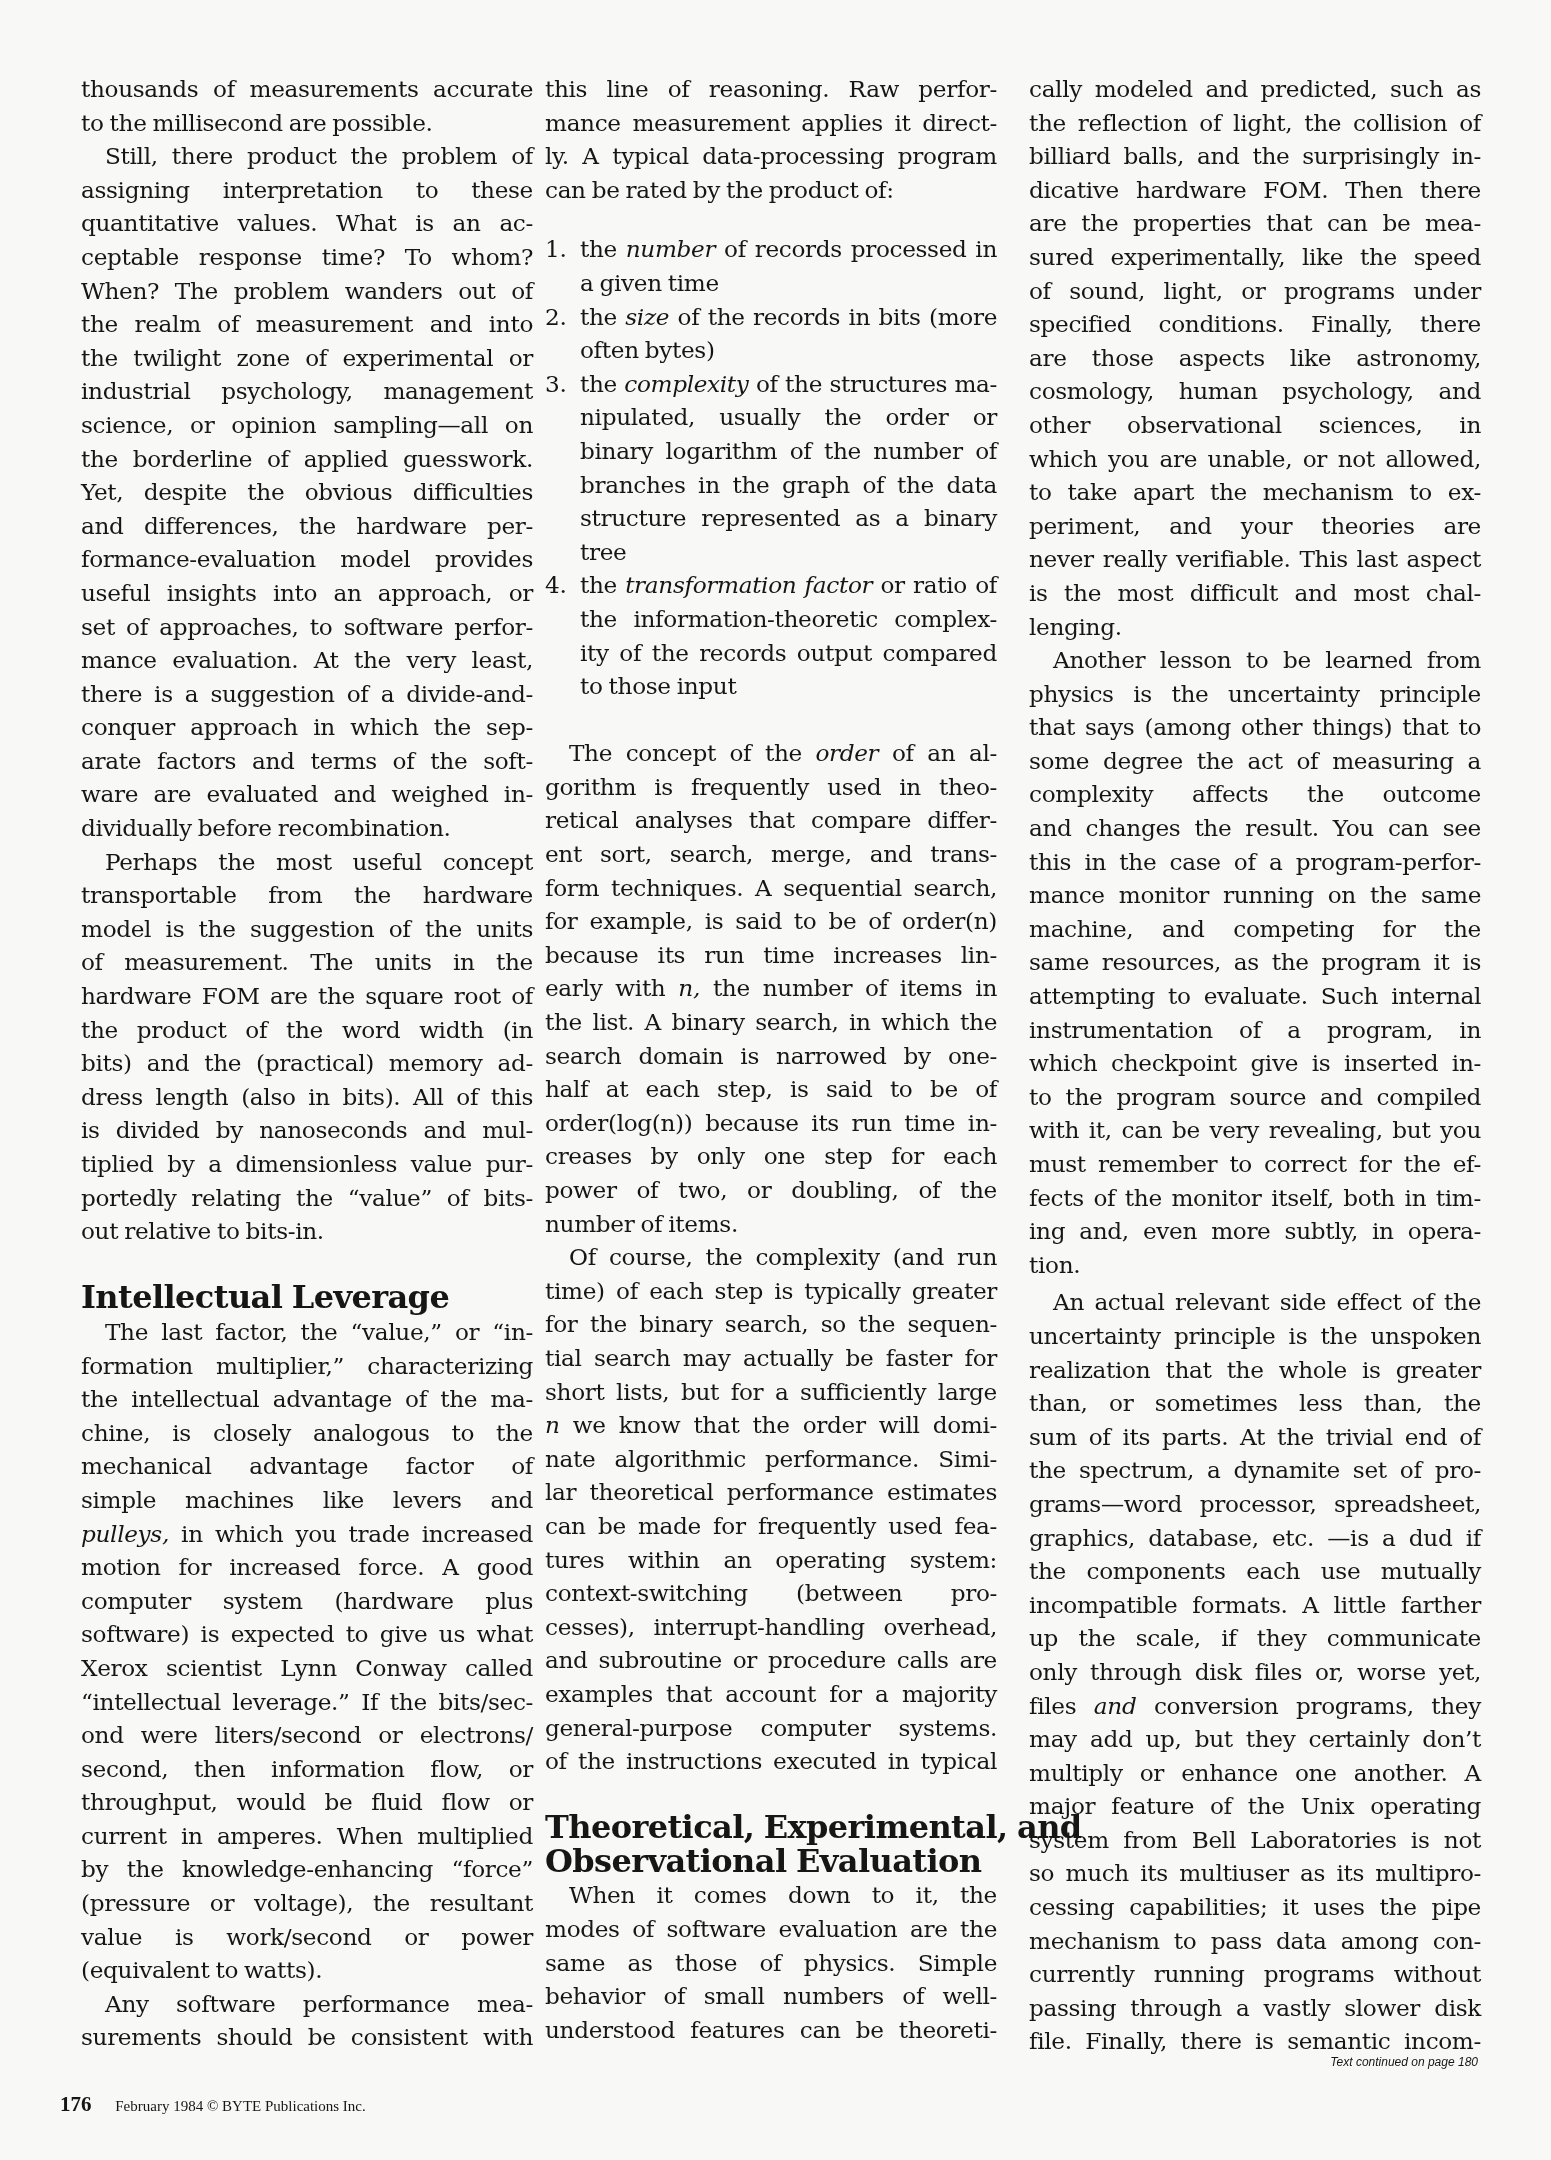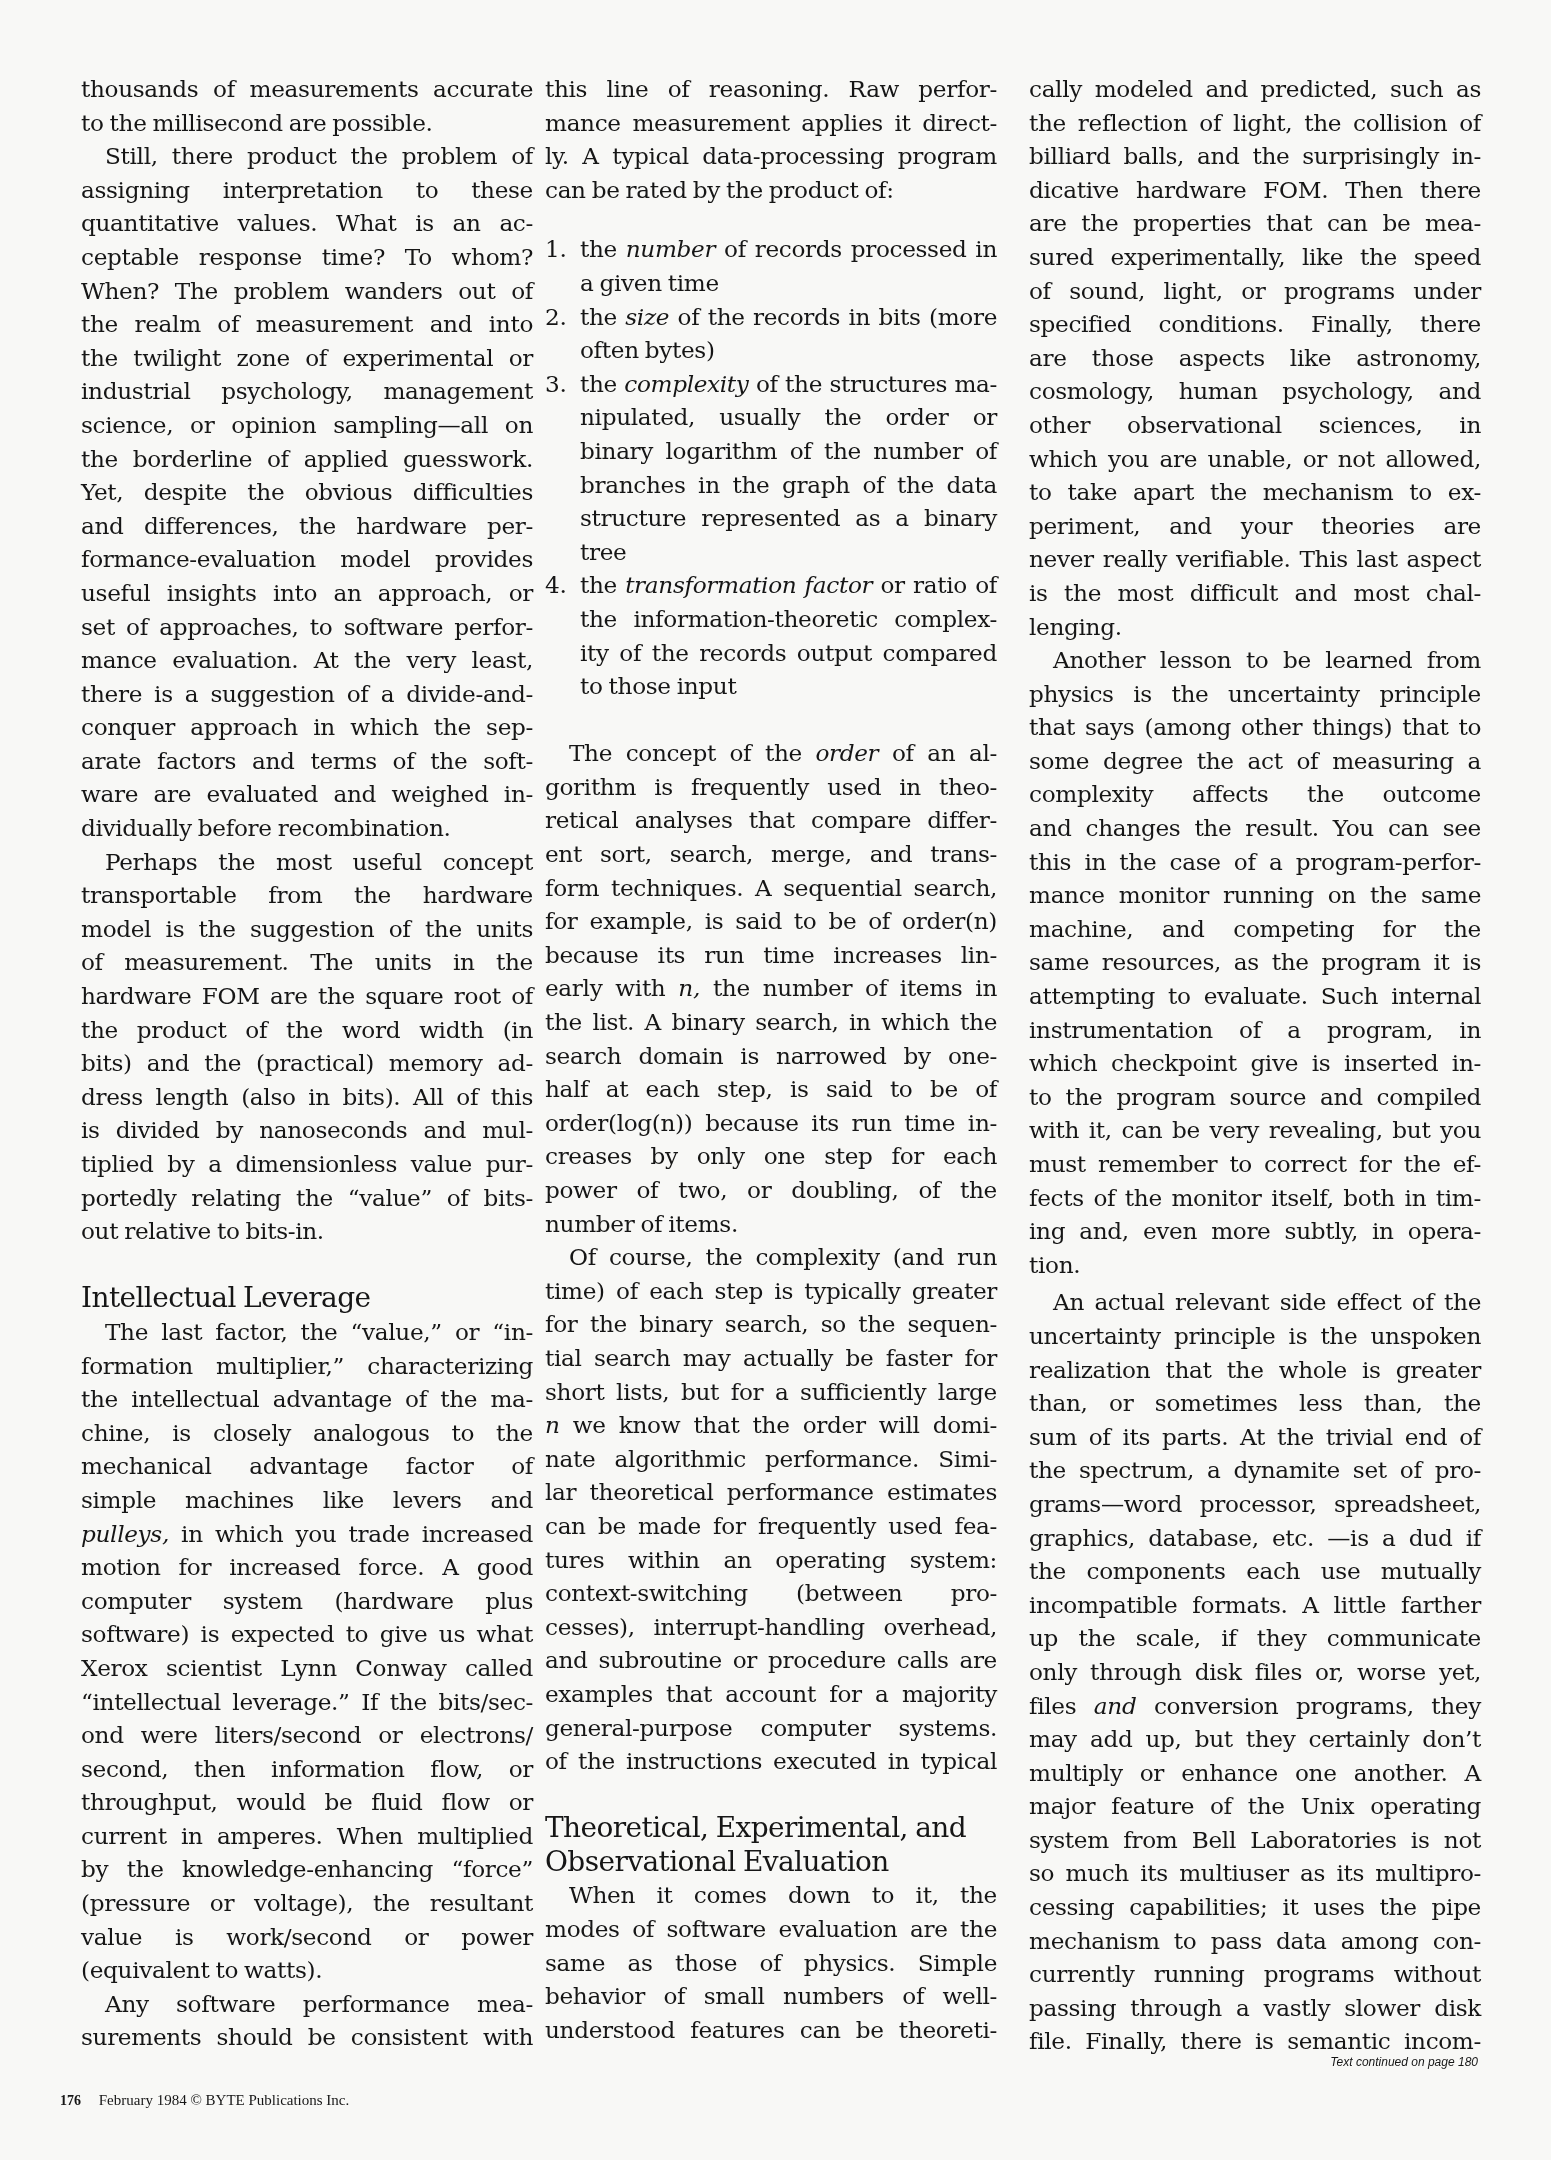--- a/index.html
+++ b/index.html
@@ -32,42 +32,42 @@
     text-align: justify;
     text-align-last: justify;
     overflow: visible;
   }
   .line.last { text-align-last: left; }
   .line.indent { padding-left: 24px; }
   .line.list { padding-left: 35px; position: relative; }
   .line.list .num { position: absolute; left: 0; }
   .line.heading {
     font-family: "DejaVu Serif", "Liberation Serif", serif;
-    font-weight: normal;
-    font-size: 28px;
+    font-weight: bold;
+    font-size: 32px;
     letter-spacing: -0.6px;
     text-align-last: left;
   }
   .gap-1 { height: 33.6px; }
   .gap-half { height: 26px; }
   .gap-small { height: 4px; }
   i { font-style: italic; }
 
   .footer-left {
     position: absolute;
     left: 60px;
     top: 2092px;
     font-size: 15px;
     font-family: "Liberation Serif", "DejaVu Serif", serif;
     white-space: nowrap;
   }
   .footer-left .page-num {
     font-weight: bold;
-    font-size: 14px;
-    margin-right: 14px;
+    font-size: 21px;
+    margin-right: 20px;
   }
   .continued {
     position: absolute;
     right: 73px;
     top: 2055px;
     font-style: italic;
     font-size: 12px;
     font-family: Liberation Sans, sans-serif;
     white-space: nowrap;
   }

